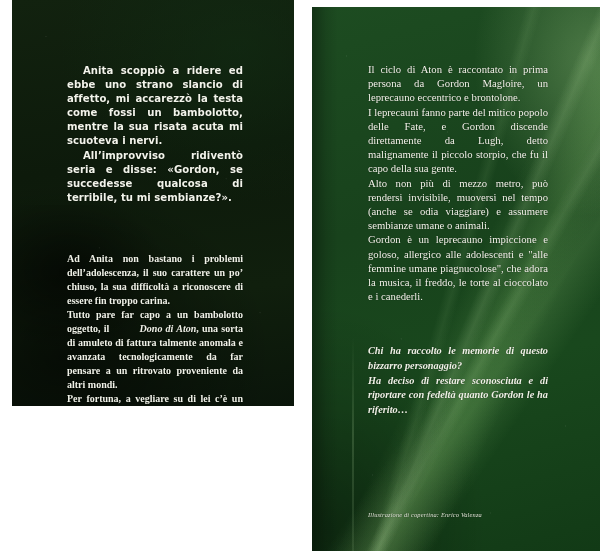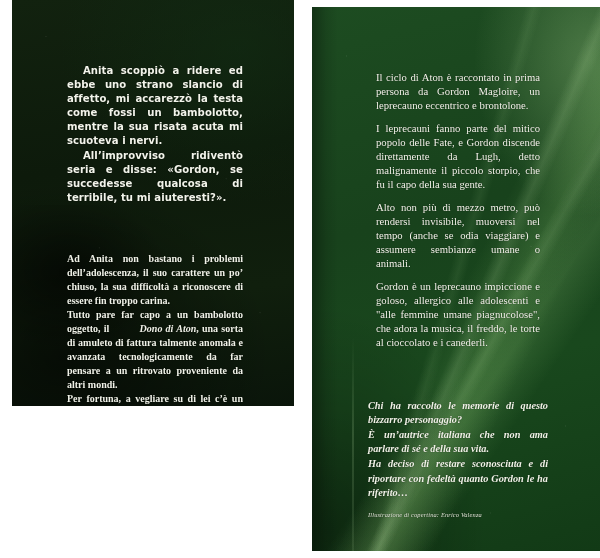--- a/index.html
+++ b/index.html
@@ -129,21 +129,21 @@
   .blurb em { font-style: italic; margin-left: 27px; }
 
   .blurb-right {
     font-family: "Liberation Serif", serif;
     font-size: 10.7px;
     line-height: 14.2px;
     text-align: justify;
     color: #f3f5ea;
     text-shadow: 0 0 1px rgba(0,0,0,0.65);
   }
-  .blurb-right p { margin: 8px; }
+  .blurb-right p { margin: 0; }
 
   
   .note {
     font-family: "Liberation Serif", serif;
     font-style: italic;
     font-size: 10.3px;
     line-height: 14.6px;
     text-align: justify;
     color: #f0f3e7;
     text-shadow: 0 0 1px rgba(0,0,0,0.65);
@@ -171,21 +171,21 @@
   .gap-lg { height: 47px; }
 </style>
 </head>
 <body>
 
 <div class="panel-left">
   <div class="text-col lp-col">
 
     <div class="excerpt">
       <p>Anita scoppiò a ridere ed ebbe uno strano slancio di affetto, mi accarezzò la testa come fossi un bambolotto, mentre la sua risata acuta mi scuoteva i nervi.</p>
-      <p>All’improvviso ridiventò seria e disse: «Gordon, se succedesse qualcosa di terribile, tu mi aiuteresti?».</p>
+      <p>All’improvviso ridiventò seria e disse: «Gordon, se succedesse qualcosa di terribile, tu mi sembianze?».</p>
     </div>
 
     <div class="gap-lg"></div>
 
     <div class="blurb">
       <p>Ad Anita non bastano i problemi dell’adolescenza, il suo carattere un po’ chiuso, la sua difficoltà a riconoscere di essere fin troppo carina.</p>
       <p><span>Tutto pare far capo a un bambolotto oggetto, il </span><em>Dono di Aton</em><span>, una sorta di amuleto di fattura talmente anomala e avanzata tecnologicamente da far pensare a un ritrovato proveniente da altri mondi.</span></p>
       <p>Per fortuna, a vegliare su di lei c’è un essere eccezionale, intelligente e arguto: Gordon il leprecauno.</p>
     </div>
 
@@ -204,20 +204,19 @@
       <p>I leprecauni fanno parte del mitico popolo delle Fate, e Gordon discende direttamente da Lugh, detto malignamente il piccolo storpio, che fu il capo della sua gente.</p>
       <p>Alto non più di mezzo metro, può rendersi invisibile, muoversi nel tempo (anche se odia viaggiare) e assumere sembianze umane o animali.</p>
       <p>Gordon è un leprecauno impiccione e goloso, allergico alle adolescenti e "alle femmine umane piagnucolose", che adora la musica, il freddo, le torte al cioccolato e i canederli.</p>
     </div>
 
     <div class="gap-md"></div>
     <div class="gap-sm"></div>
 
     <div class="note">
       <p>Chi ha raccolto le memorie di questo bizzarro personaggio?</p>
-      <p>È un’autrice italiana che non ama parlare di sé e della sua vita.</p>
       <p>Ha deciso di restare sconosciuta e di riportare con fedeltà quanto Gordon le ha riferito…</p>
     </div>
 
   </div>
 
   <div class="credit">Illustrazione di copertina: Enrico Valenza</div>
 </div>
 
 </body></html>

